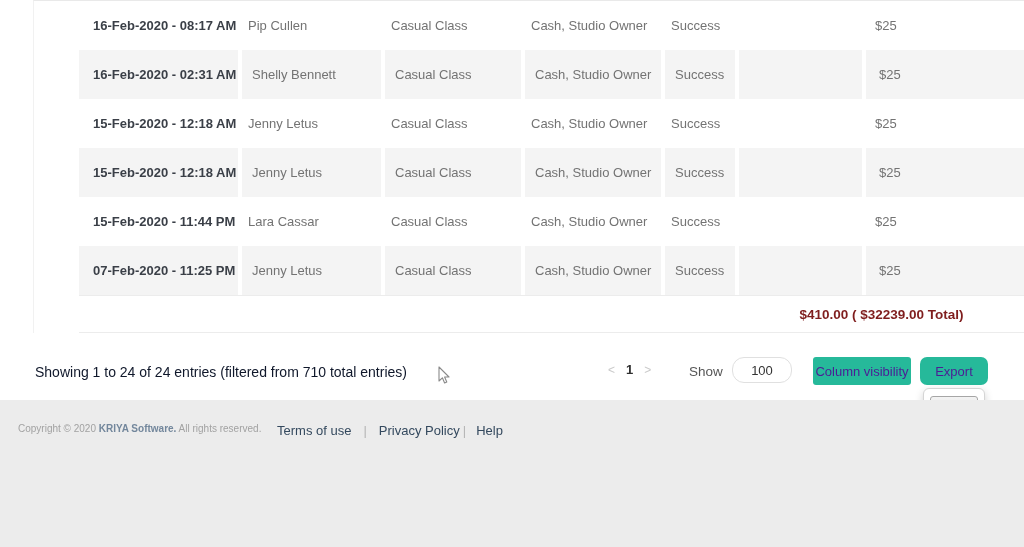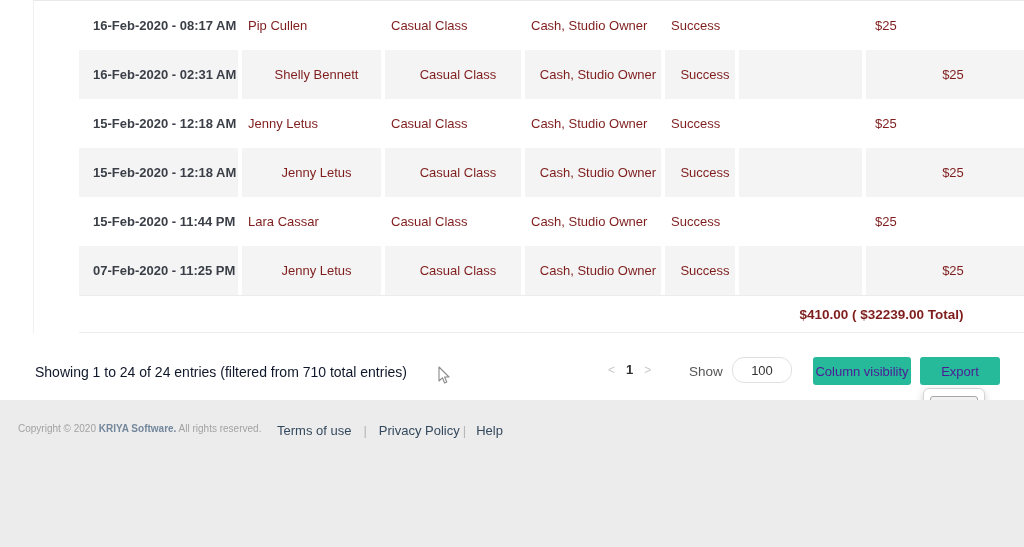--- a/index.html
+++ b/index.html
@@ -19,29 +19,29 @@
     table-layout:fixed;
     border-collapse:separate; border-spacing:0;
     border-top:1px solid #e9e9e9;
     border-left:1px solid #f1f1f1;
     border-right:1px solid #f1f1f1;
     padding-left:45px;
   }
   td {
     height:49px;
     font-size:13px;
-    color:#7f1d1d;
+    color:#737373;
     vertical-align:middle;
     padding-left:10px;
     overflow:hidden; white-space:nowrap;
   }
   td.col-date { padding-left:14px; color:#3a3f47; font-weight:600; }
   td.col-amount { padding-left:13px; }
   tr.striped td { background:#f4f4f4; }
-  tr.striped td + td { border-left:4px solid #ffffff;text-align:center; }
+  tr.striped td + td { border-left:4px solid #ffffff; }
   tr.total-row td {
     height:38px;
     background:#fff;
     border-top:1px solid #ececec;
     border-bottom:1px solid #ececec;
   }
   td.total-cell {
     text-align:center;
     padding-right:9px;
     font-weight:bold;
@@ -73,21 +73,21 @@
     font-family:inherit; background:#fff; outline:none;
   }
   .btn-teal {
     position:absolute; top:357px; height:28px;
     border:none; border-radius:3px;
     color:#4c1d95; font-size:13px; font-family:inherit;
     display:flex; align-items:center; justify-content:center;
     cursor:pointer;
   }
   .btn-colvis { left:813px; width:98px; }
-  .btn-export { left:920px; width:80px; }
+  .btn-export { left:920px; width:68px;border-radius:7px; }
 
   
   .export-menu {
     position:absolute; left:923px; top:388px;
     width:62px; height:172px;
     background:#ffffff;
     border:1px solid #d5d5d5;
     border-radius:6px;
     box-shadow:0 3px 9px rgba(0,0,0,0.18);
     padding-top:7px;

